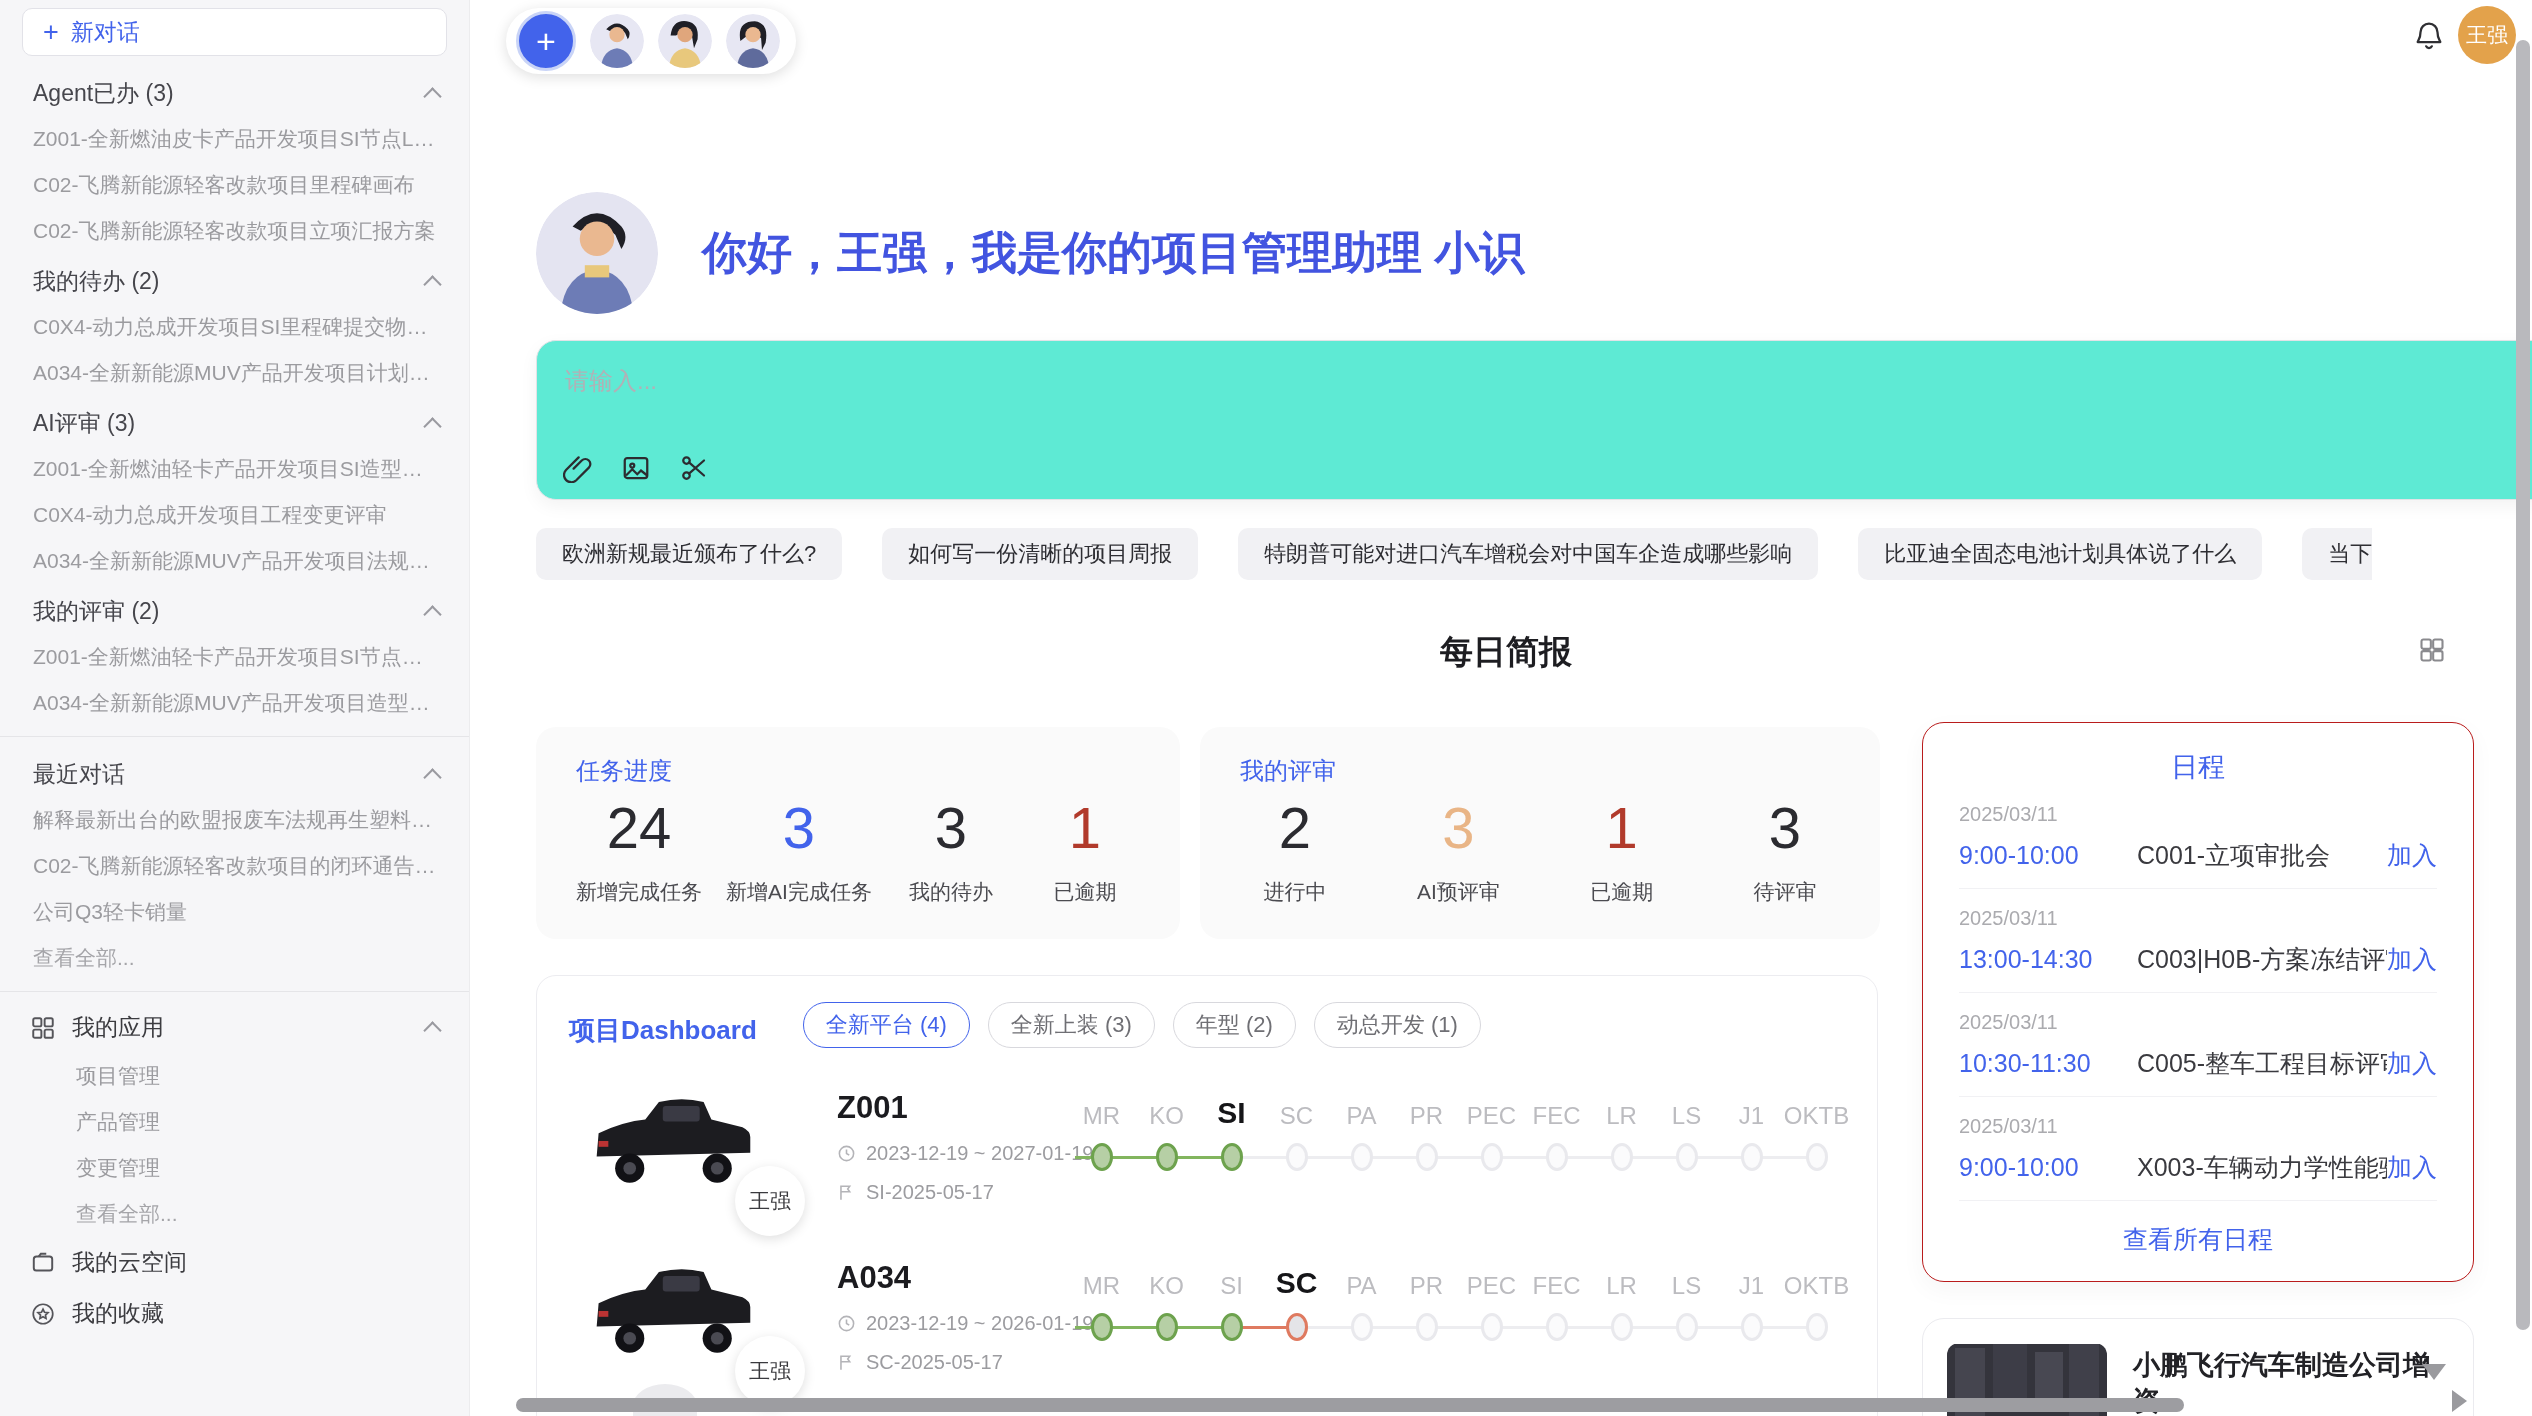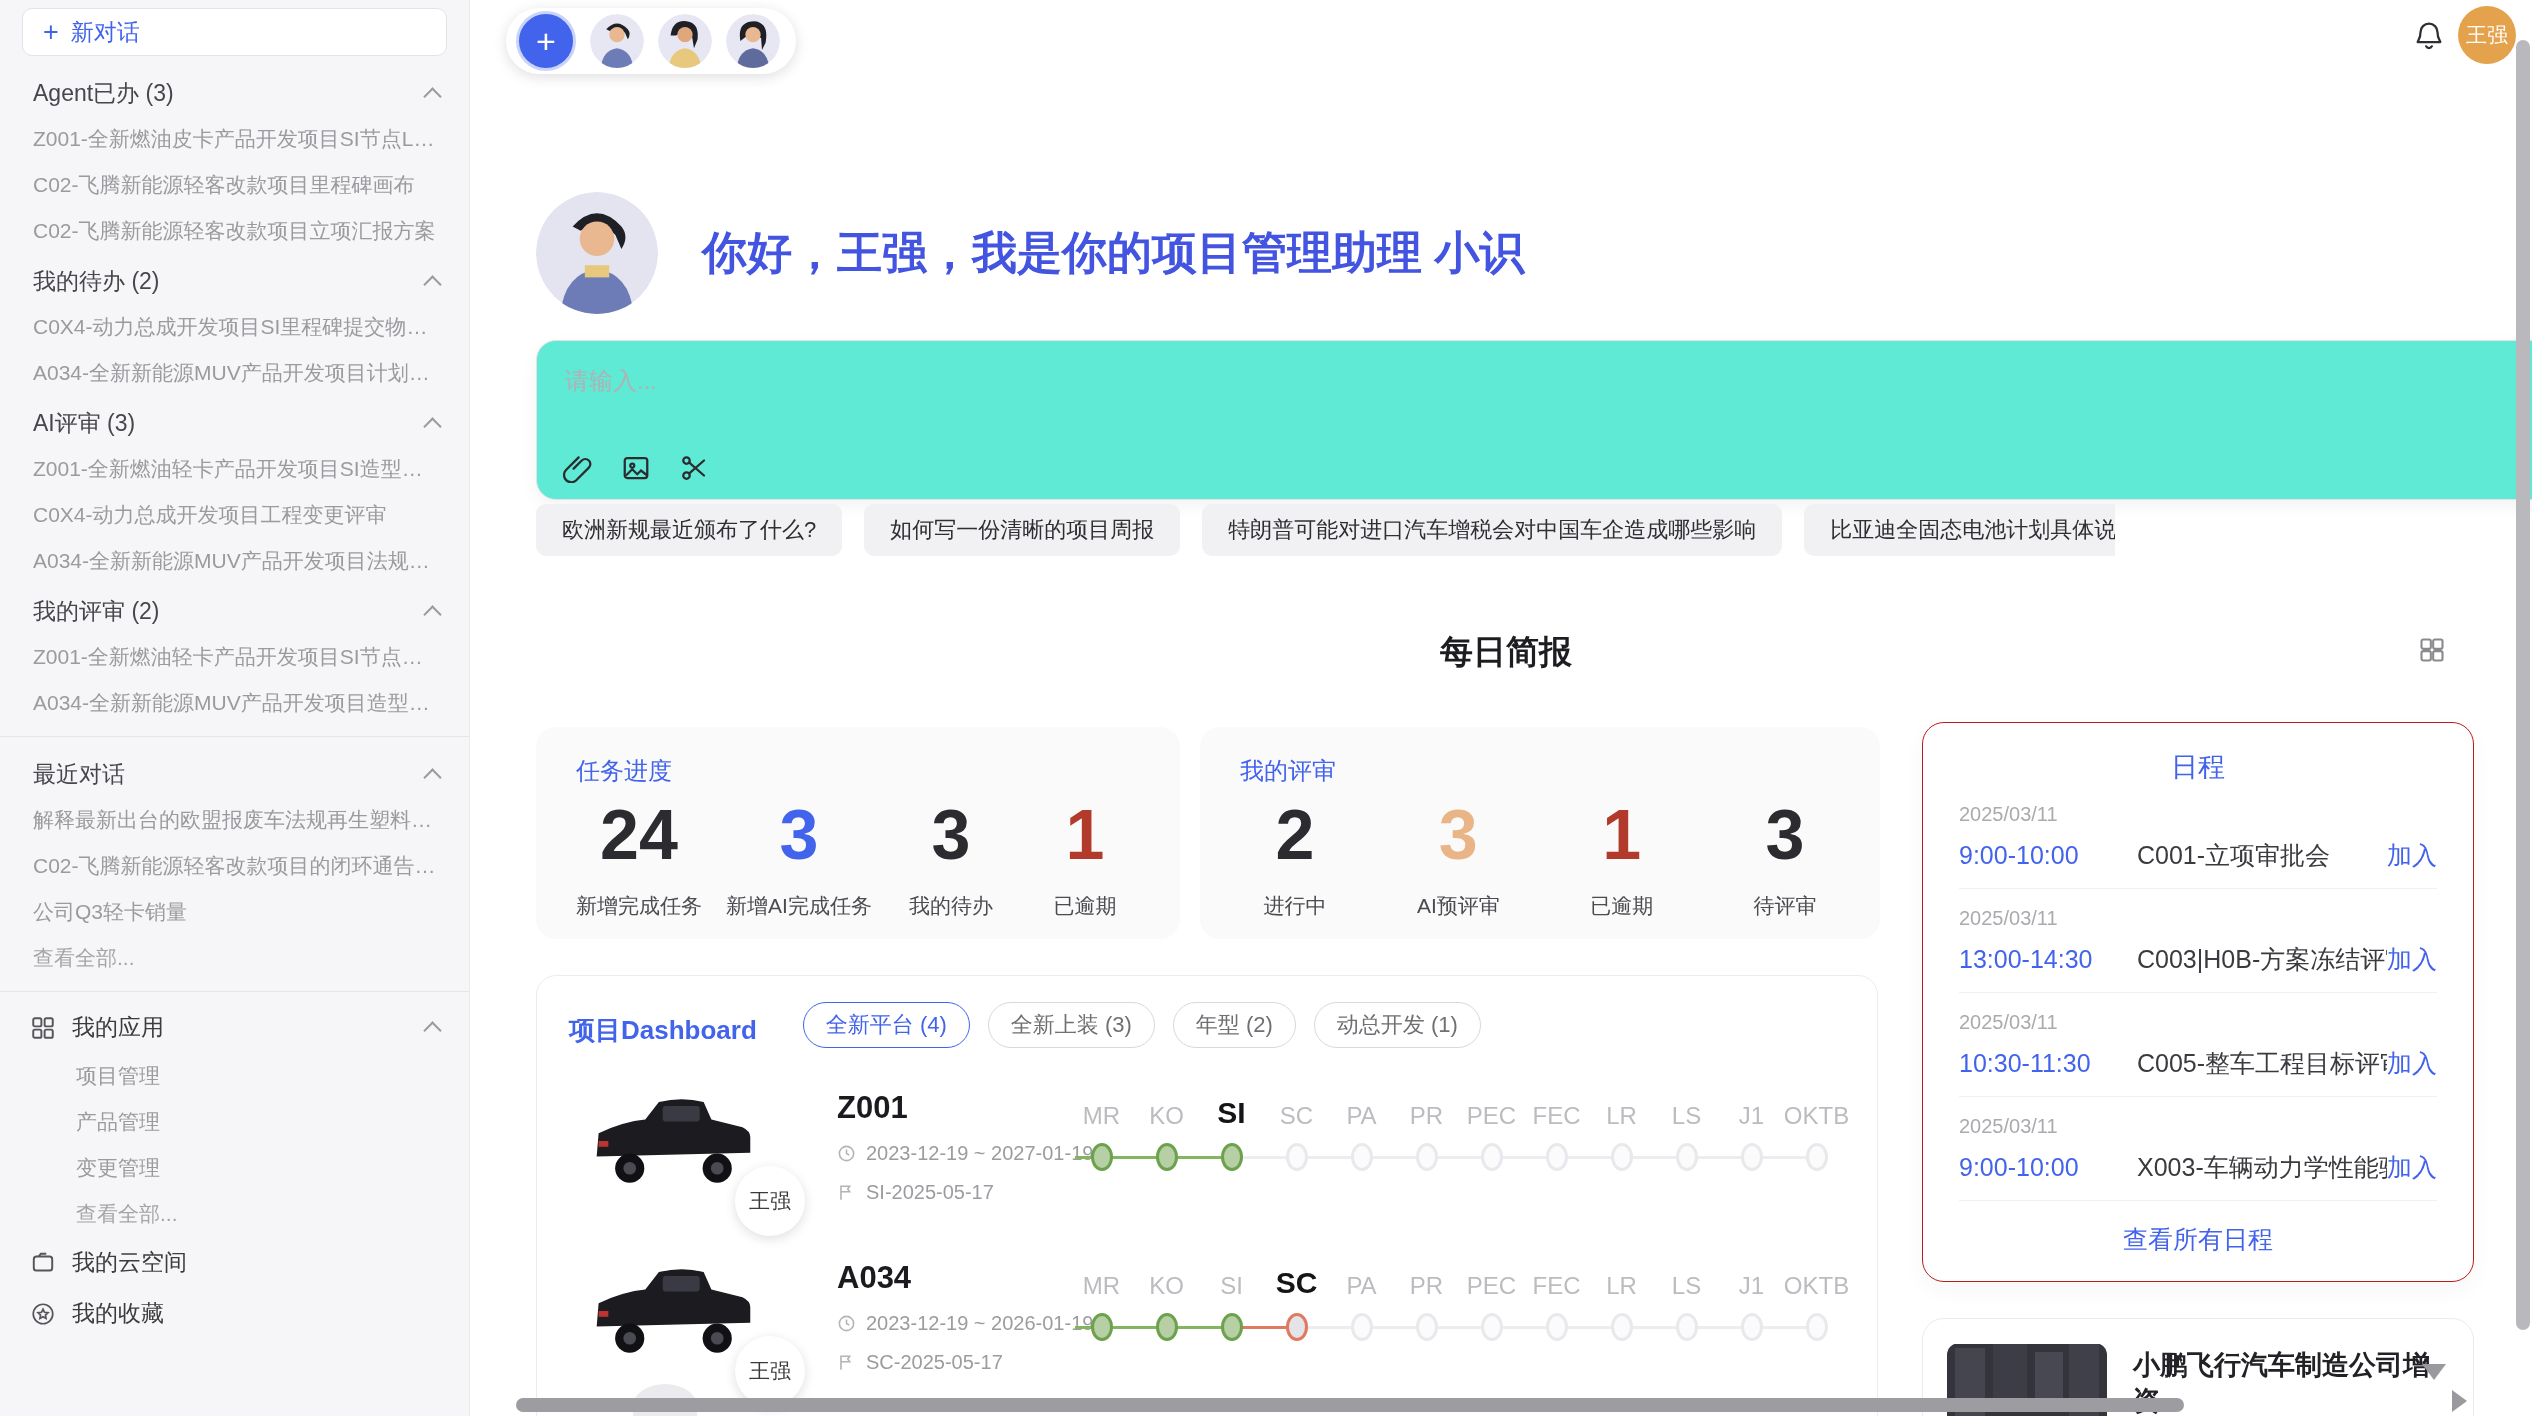--- a/index.html
+++ b/index.html
@@ -46,34 +46,34 @@
   
   .composer{position:absolute;left:536px;top:340px;width:2342px;height:160px;border:1px solid #e3e3e7;
     border-radius:20px;box-shadow:0 6px 18px rgba(0,0,0,.05);box-sizing:border-box;background:#5eead4;}
   .composer textarea{position:absolute;left:26px;top:22px;width:1500px;height:60px;border:none;outline:none;
     resize:none;font-family:inherit;font-size:24px;color:#333;background:transparent;}
   .composer textarea::placeholder{color:#b1b1b6;}
   .cmp-left{position:absolute;left:26px;bottom:16px;display:flex;gap:28px;align-items:center;color:#2c2c30;}
   .cmp-right{position:absolute;right:28px;bottom:16px;display:flex;gap:32px;align-items:center;color:#2c2c30;}
   .cmp-ic{cursor:pointer;}
   
-  .chips{position:absolute;left:536px;top:504px;width:1579px;display:flex;gap:22px;overflow:hidden;}
+  .chips{position:absolute;left:536px;top:528px;width:1836px;display:flex;gap:40px;overflow:hidden;}
   .chip{height:52px;background:#f1f1f4;border-radius:10px;display:flex;align-items:center;
     padding:0 26px;font-size:22px;color:#2e2e33;white-space:nowrap;cursor:pointer;flex:0 0 auto;}
   
   .daily-title{position:absolute;left:536px;top:630px;width:1940px;text-align:center;font-size:33px;
     font-weight:700;color:#1d1d21;}
   .grid-icon{position:absolute;left:2418px;top:636px;color:#8a8a8e;cursor:pointer;}
   .stats-row{position:absolute;left:536px;top:727px;display:flex;gap:20px;}
   .stat-card{background:#fafafa;border-radius:20px;padding:28px 40px;box-sizing:border-box;height:212px;}
   .stat-card.c1{width:644px;} .stat-card.c2{width:680px;}
   .stat-title{font-size:24px;color:#4263eb;}
   .stat-grid{display:flex;justify-content:space-between;margin-top:8px;text-align:center;}
   .stat{min-width:110px;}
-  .stat-val{font-size:70px;font-weight:700;line-height:1.15;}
+  .stat-val{font-size:58px;font-weight:400;line-height:1.15;}
   .v-dark{color:#2b2b30;} .v-blue{color:#4263eb;} .v-red{color:#b13a2b;} .v-orange{color:#e9b586;}
   .stat-label{font-size:21px;color:#4b4b50;margin-top:16px;white-space:nowrap;}
   
   .dash-card{position:absolute;left:536px;top:975px;width:1342px;height:470px;border:1px solid #ececf0;
     border-radius:20px;box-sizing:border-box;padding:26px 32px;background:#fff;overflow:hidden;}
   .dash-head{display:flex;align-items:flex-end;}
   .dash-title{font-size:26px;color:#4263eb;font-weight:600;}
   .pills{display:flex;gap:18px;margin-left:46px;}
   .pill{height:44px;border:1px solid #d8d8dd;border-radius:999px;display:flex;align-items:center;
     padding:0 22px;font-size:22px;color:#6f6f74;background:#fff;cursor:pointer;white-space:nowrap;}

